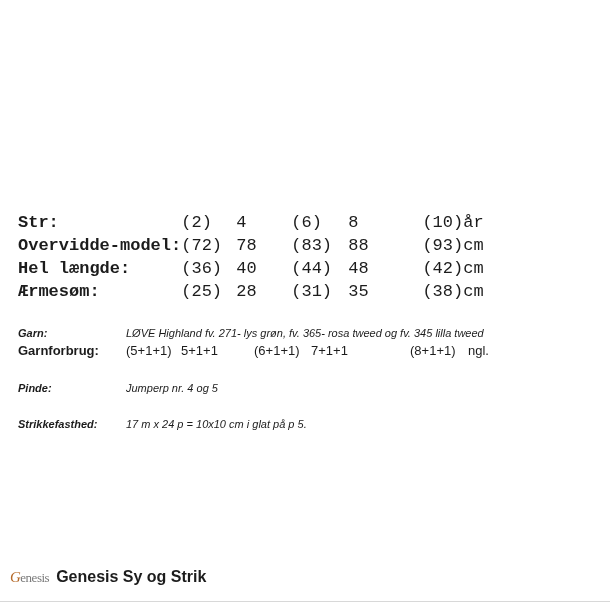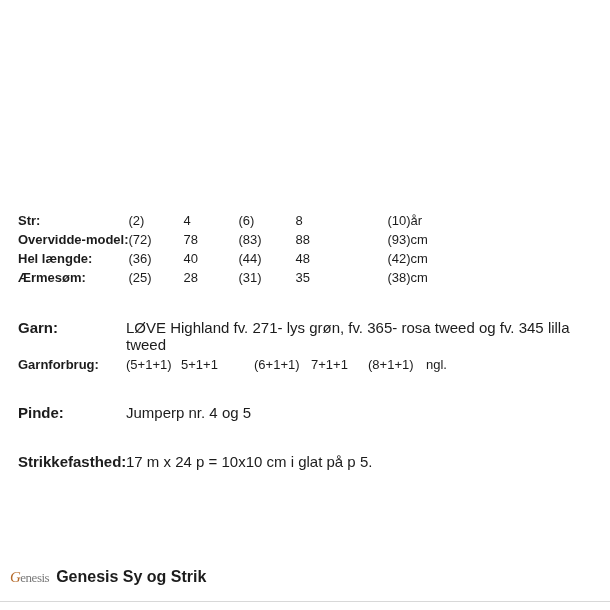--- a/index.html
+++ b/index.html
@@ -24,22 +24,23 @@
   .sheet {
     position: absolute;
     left: 18px;
     top: 213px;
     width: 574px;
   }
 
   
   table.size-table {
     border-collapse: collapse;
-    font-size: 13px;
+    font-size: 17px;
     width: 100%;
+    font-family: Liberation Mono, monospace;
   }
   table.size-table td {
     padding: 0 0 4px 0;
     white-space: nowrap;
     vertical-align: top;
   }
   td.lbl {
     font-weight: bold;
     width: 108px;
     padding-right: 2px;
@@ -47,22 +48,23 @@
   td.c1 { width: 55px; text-align: left; }
   td.c2 { width: 55px; text-align: left; }
   td.c3 { width: 57px; text-align: left; }
   td.c4 { width: 57px; text-align: left; }
   td.c5 { width: 58px; text-align: right; }
   td.unit { text-align: left; }
 
   
   .detail {
     display: flex;
-    font-size: 15px;
-    margin-top: 16px;
+    font-size: 11px;
+    margin-top: 8px;
+    font-style: italic;
   }
   .detail .dl {
     font-weight: bold;
     width: 108px;
     flex: 0 0 108px;
   }
   .detail .dv {
     flex: 1 1 auto;
   }
   .spacer-1 { height: 14px; }
@@ -77,21 +79,21 @@
   }
   .gf .gl {
     font-weight: bold;
     width: 108px;
     flex: 0 0 108px;
   }
   .gf .g1 { width: 55px; }
   .gf .g2 { width: 73px; }
   .gf .g3 { width: 57px; }
   .gf .g4 { width: 57px; }
-  .gf .g5 { width: 58px; }
+  .gf .g5 { width: 58px; margin-left: 42px; }
   .gf .gu { }
 
   
   .footer {
     position: absolute;
     left: 10px;
     bottom: 24px;
     display: flex;
     align-items: center;
     gap: 7px;

